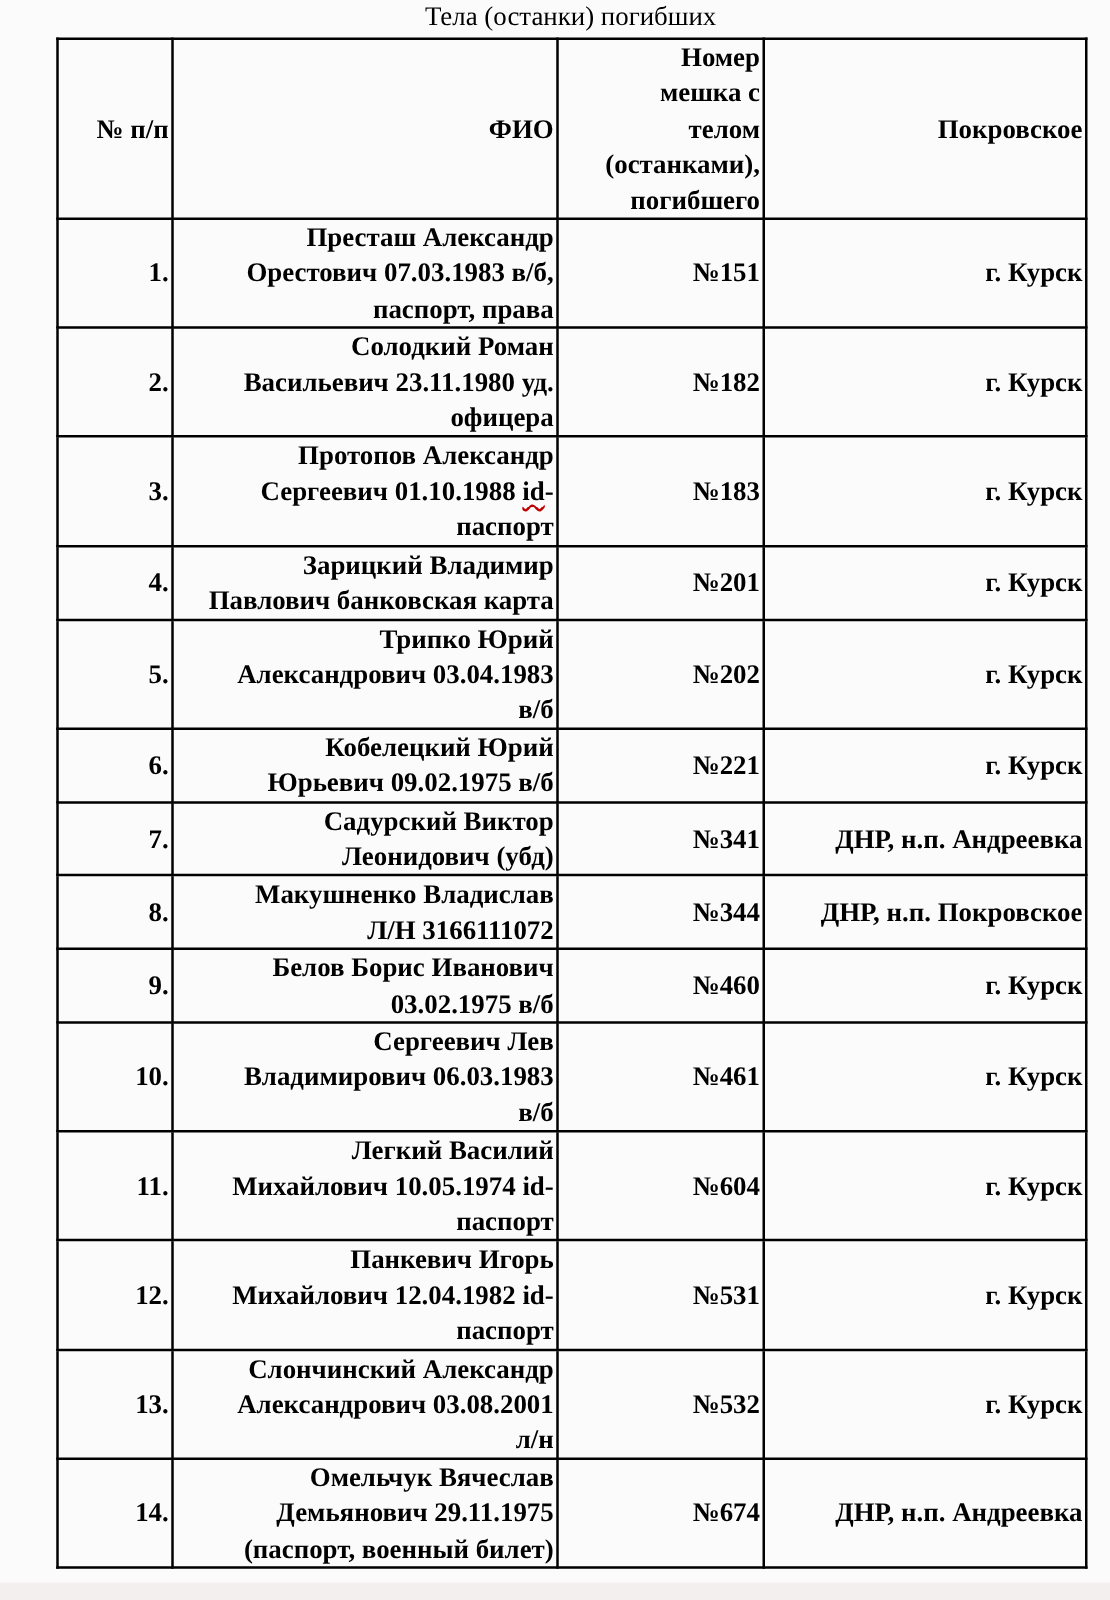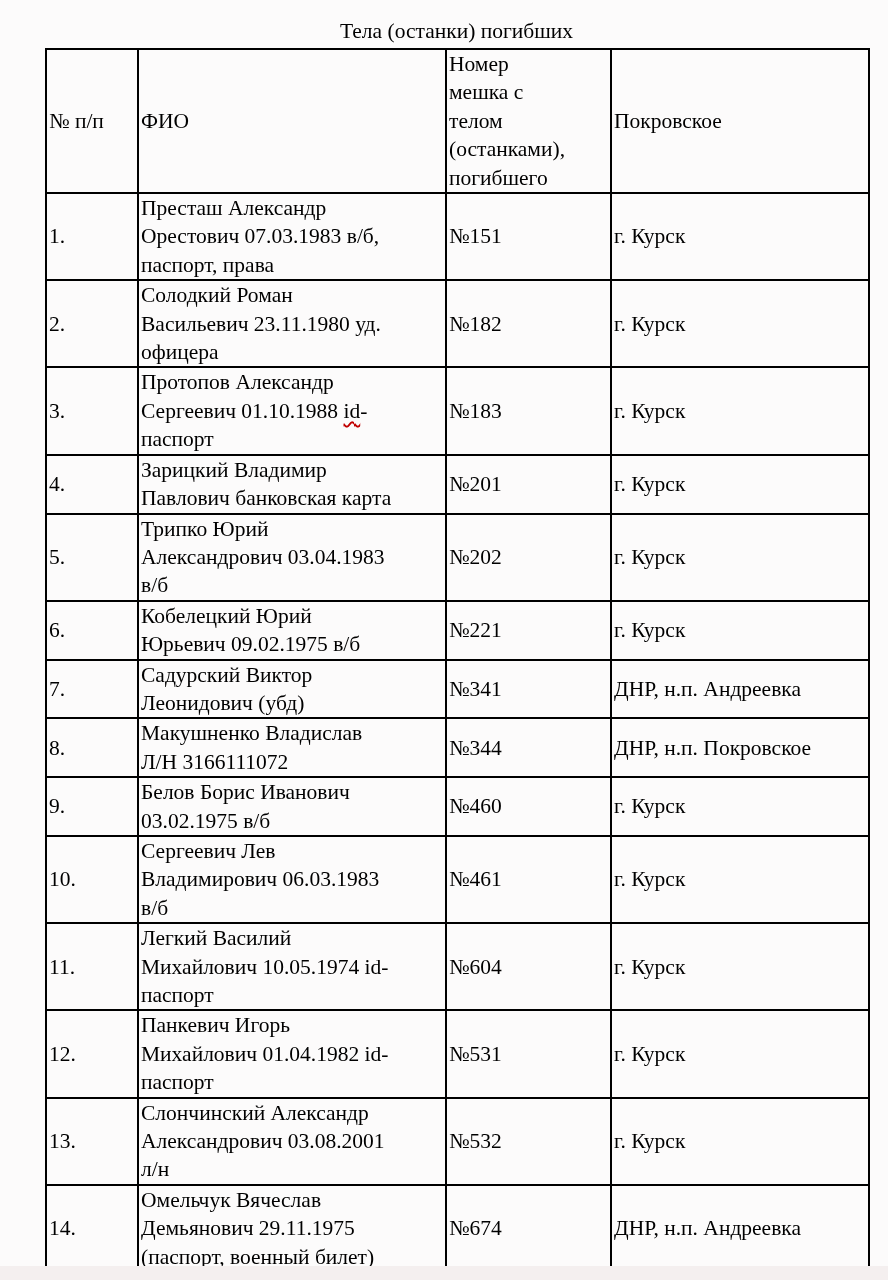--- a/index.html
+++ b/index.html
@@ -3,43 +3,43 @@
 <meta charset="utf-8">
 <style>
   html,body{margin:0;padding:0;}
   body{background:#ffffff;}
   .page{
     width:888px;height:1280px;position:relative;overflow:hidden;
     background:#fcfbfb;color:#000;
     font-family:"Liberation Serif","DejaVu Serif",serif;
   }
   .doc-title{
-    padding-top:18px;
+    padding-top:0;
     width:823px;margin-left:45px;
     text-align:center;
     font-size:21.5px;line-height:27px;
     white-space:nowrap;
   }
   .caret{
     display:inline-block;width:2px;height:23px;background:#000;
     vertical-align:-4px;margin-left:1px;
   }
   table.bodies{
     border-collapse:collapse;table-layout:fixed;
     width:823px;margin:3px 0 0 45px;
   }
   table.bodies col.c1{width:92px;}
   table.bodies col.c2{width:308px;}
   table.bodies col.c3{width:165px;}
   table.bodies col.c4{width:258px;}
   table.bodies th, table.bodies td{
     border:2px solid #000;
     padding:0 2px;
-    text-align:left;vertical-align:middle;
-    font-size:21.5px;line-height:28.4px;font-weight:normal;
+    text-align:right;vertical-align:middle;
+    font-size:21.5px;line-height:28.4px;font-weight:bold;
   }
   thead tr{height:140px;}
   .line{white-space:nowrap;}
   .misspell{
     text-decoration-line:underline;
     text-decoration-style:wavy;
     text-decoration-color:#c00000;
     text-decoration-thickness:2px;
     text-underline-offset:3px;
   }
@@ -181,21 +181,21 @@
             <div class="line">Михайлович 10.05.1974 id-</div>
             <div class="line">паспорт</div>
           </td>
           <td>№604</td>
           <td>г. Курск</td>
         </tr>
         <tr>
           <td>12.</td>
           <td>
             <div class="line">Панкевич Игорь</div>
-            <div class="line">Михайлович 01.04.1982 id-</div>
+            <div class="line">Михайлович 12.04.1982 id-</div>
             <div class="line">паспорт</div>
           </td>
           <td>№531</td>
           <td>г. Курск</td>
         </tr>
         <tr>
           <td>13.</td>
           <td>
             <div class="line">Слончинский Александр</div>
             <div class="line">Александрович 03.08.2001</div>

